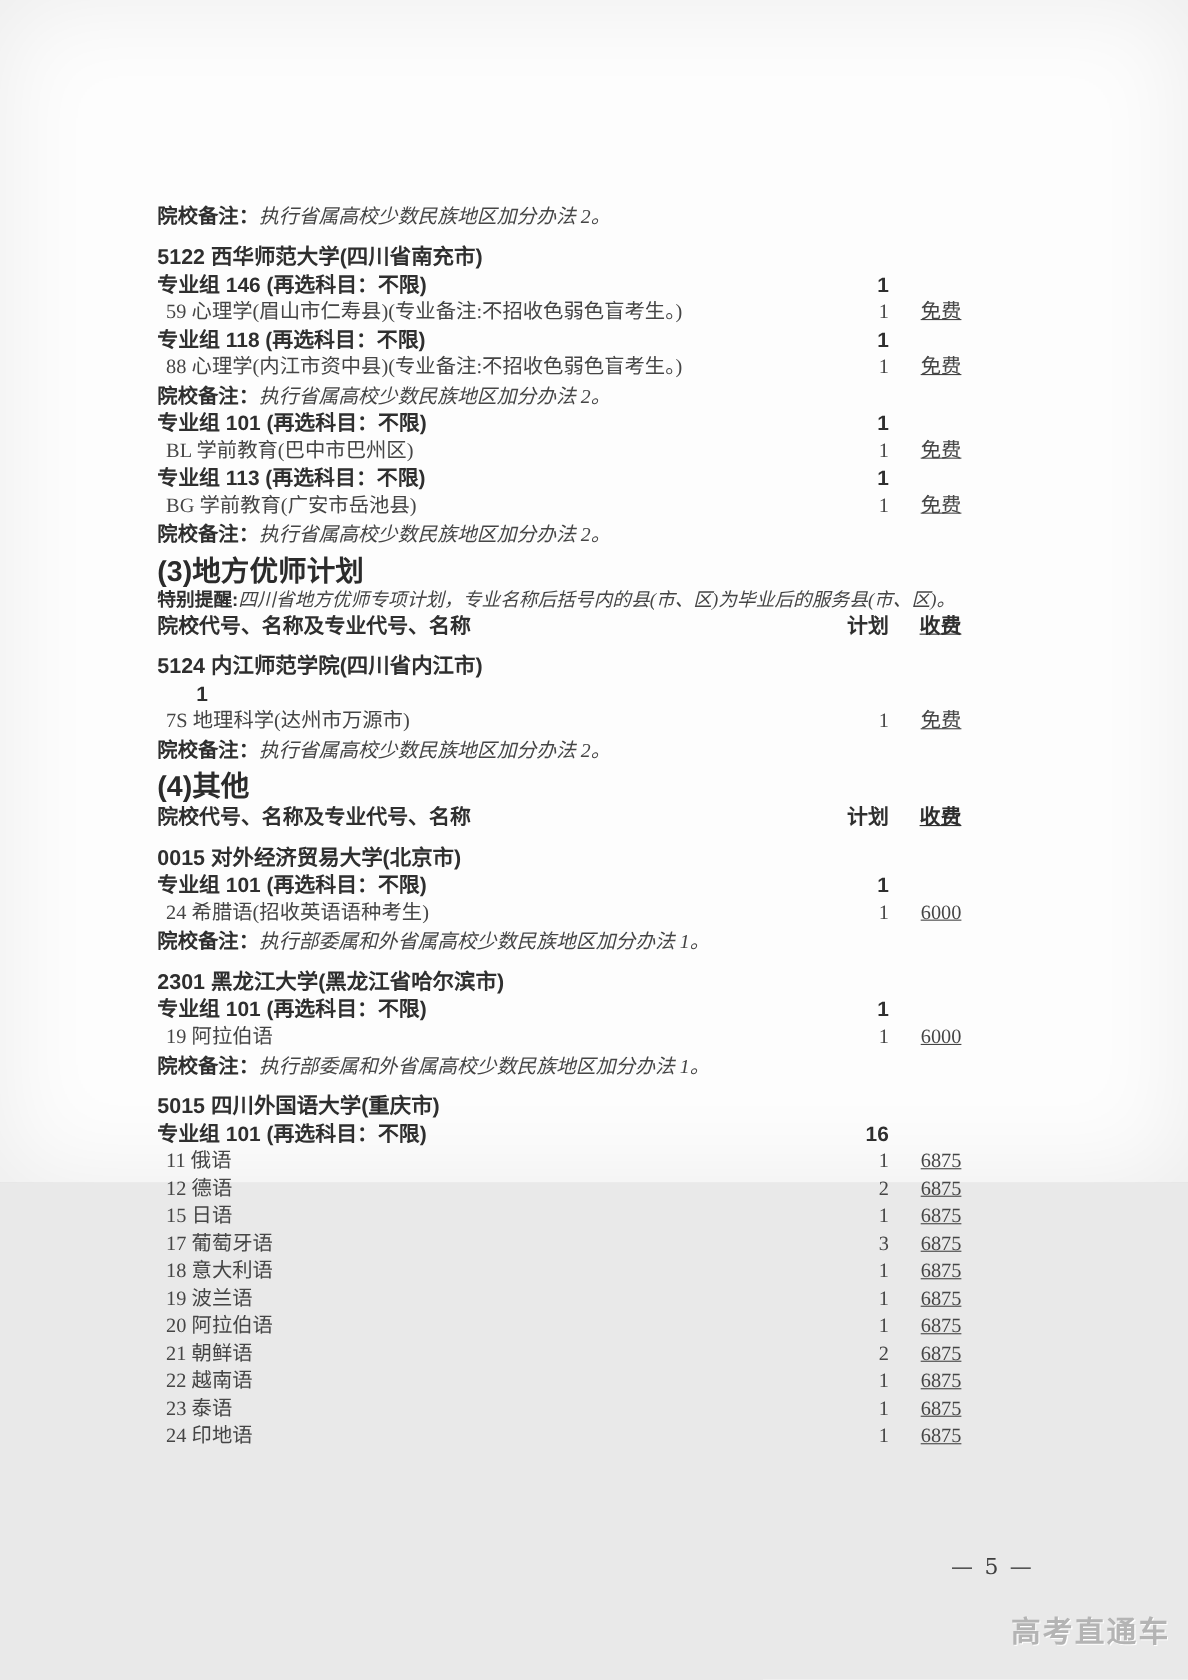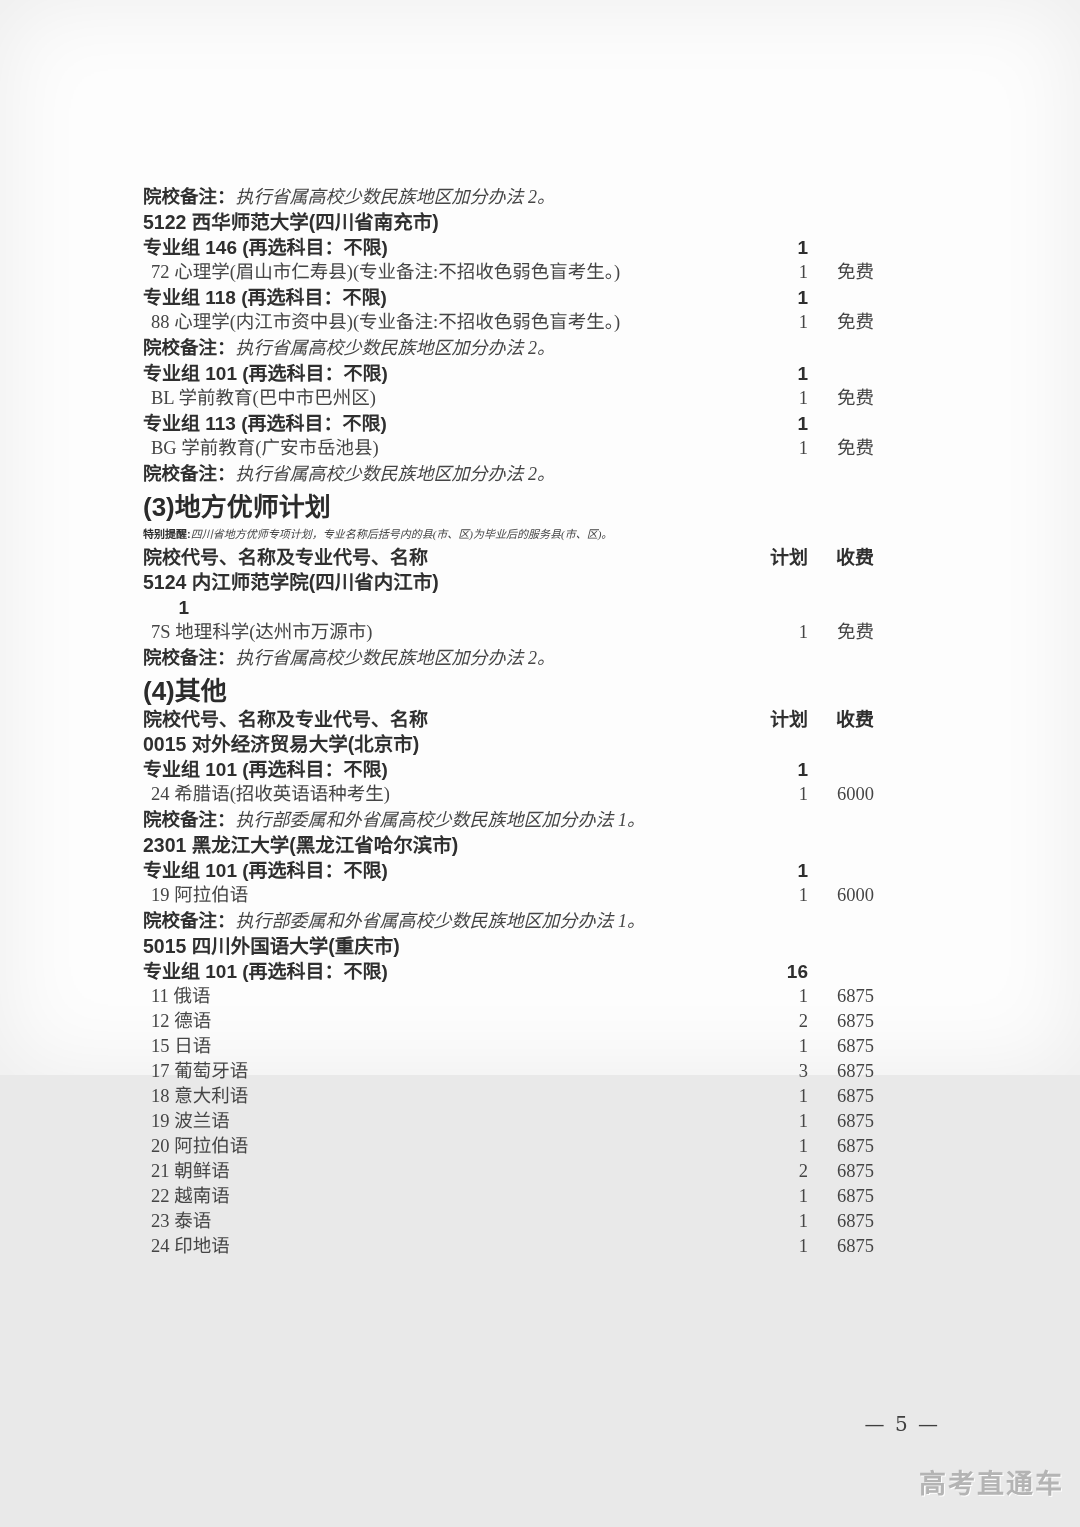--- a/index.html
+++ b/index.html
@@ -22,24 +22,25 @@
   }
   .row{
     display:flex;
     align-items:baseline;
     line-height:25px;
     font-size:18.5px;
     white-space:nowrap;
   }
   .cell-text{flex:1 1 auto; overflow:hidden;}
   .cell-plan{flex:0 0 46px; text-align:right;}
-  .cell-fee{flex:0 0 66px; text-align:right;}
+  .cell-fee{flex:0 0 66px; text-align:right;text-decoration:underline;}
   .cols{padding-right:88px;}
   
   .row.university{
+    margin-top:12px;
     font-weight:700;
     font-size:19.5px;
     color:#2f2f2f;
   }
   .row.group{font-weight:700; font-size:19px; color:#2f2f2f;}
   .row.group .cell-plan{font-weight:700;}
   .row.colheader{font-weight:700; font-size:19px; color:#2f2f2f;align-items:center;}
   .row.major{
     font-family:"Liberation Serif","DejaVu Serif",serif;
     color:#454545;
@@ -55,21 +56,21 @@
     font-size:18px;
     color:#454545;
   }
   .row.section{
     margin-top:4px;
     line-height:32px;
     font-size:26px;
     font-weight:700;
     color:#2b2b2b;
   }
-  .row.notice{line-height:22px; font-size:11px;}
+  .row.notice{line-height:22px; font-size:17px;}
   .row.notice .lbl{font-weight:700; color:#2f2f2f;}
   .row.notice .txt{
     font-family:"Liberation Serif","DejaVu Serif",serif;
     font-style:italic;
     color:#454545;
   }
   .page-number{
     position:absolute;
     top:1412px; right:140px;
     font-family:"DejaVu Serif","Liberation Serif",serif;
@@ -97,21 +98,21 @@
       </div>
       <div class="row university">
         <span class="cell-text"><span class="txt">5122 西华师范大学(四川省南充市)</span></span>
       </div>
       <div class="row group cols">
         <span class="cell-text"><span class="txt">专业组 146 (再选科目：不限)</span></span>
         <span class="cell-plan">1</span>
         <span class="cell-fee"></span>
       </div>
       <div class="row major cols">
-        <span class="cell-text"><span class="txt">72 心理学(眉山市仁寿县)(专业备注:不招收色弱色盲考生。)</span></span>
+        <span class="cell-text"><span class="txt">59 心理学(眉山市仁寿县)(专业备注:不招收色弱色盲考生。)</span></span>
         <span class="cell-plan">1</span>
         <span class="cell-fee">免费</span>
       </div>
       <div class="row group cols">
         <span class="cell-text"><span class="txt">专业组 118 (再选科目：不限)</span></span>
         <span class="cell-plan">1</span>
         <span class="cell-fee"></span>
       </div>
       <div class="row major cols">
         <span class="cell-text"><span class="txt">88 心理学(内江市资中县)(专业备注:不招收色弱色盲考生。)</span></span>

